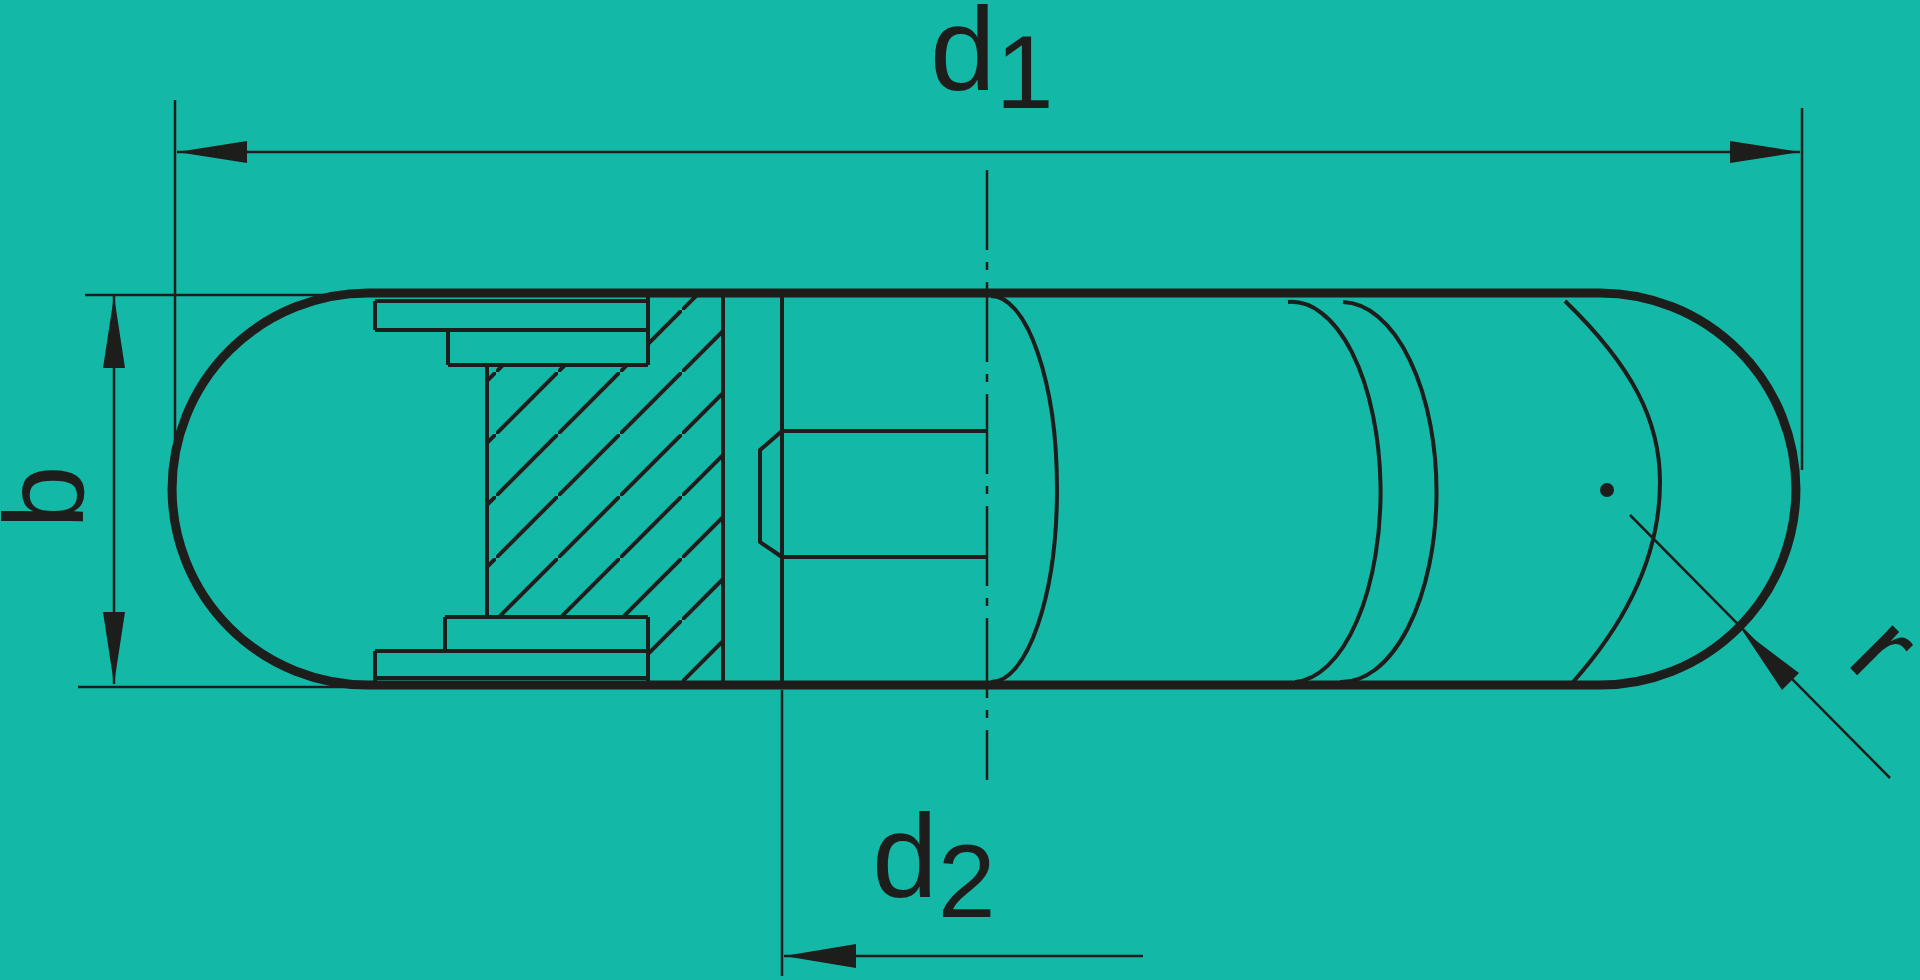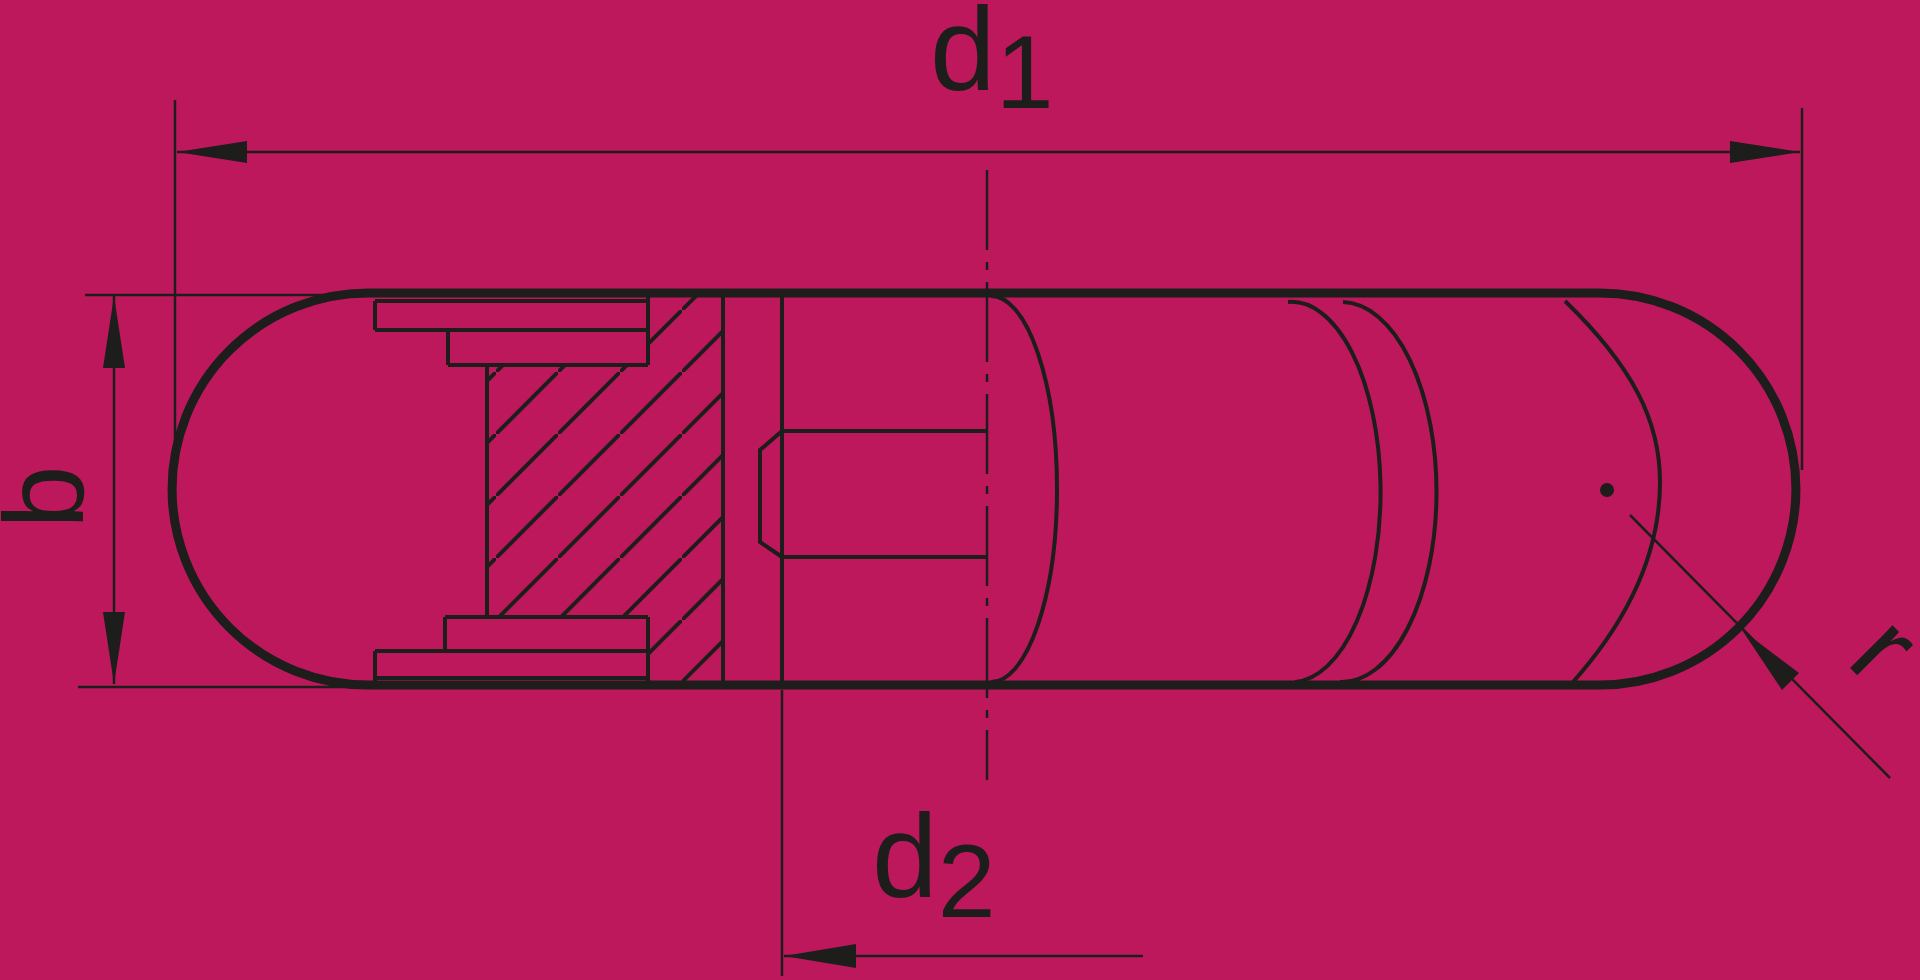--- a/index.html
+++ b/index.html
@@ -5,21 +5,21 @@
   html, body {
     margin: 0;
     padding: 0;
     background: #ffffff;
     font-family: "Liberation Sans", sans-serif;
   }
   .canvas {
     position: relative;
     width: 1920px;
     height: 980px;
-    background: #be185d;
+    background: #14b8a6;
     overflow: hidden;
   }
   svg { display: block; }
   text {
     font-family: "Liberation Sans", sans-serif;
     fill: #1d1d1b;
   }
 </style>
 </head>
 <body>

